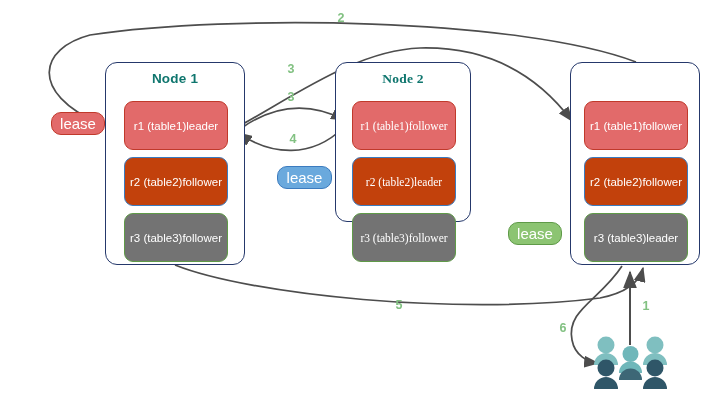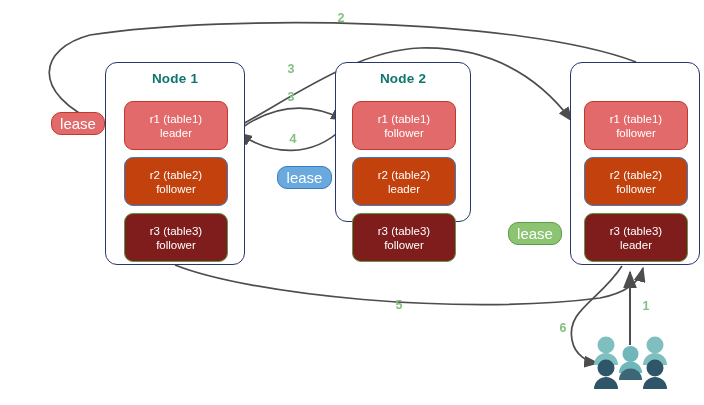--- a/index.html
+++ b/index.html
@@ -6,27 +6,27 @@
   body{width:704px;height:405px;position:relative;overflow:hidden;
        font-family:"Liberation Sans","DejaVu Sans",sans-serif;}
   #stage{position:absolute;left:0;top:0;width:704px;height:405px;}
   svg.layer{position:absolute;left:0;top:0;width:704px;height:405px;pointer-events:none;}
 
   .node-box{position:absolute;box-sizing:border-box;border:1.4px solid #25386b;
             border-radius:12px;background:#ffffff;}
   .node-title{position:absolute;left:0;right:0;top:8px;text-align:center;
               font-size:13.5px;font-weight:bold;color:#0f766e;letter-spacing:.2px;}
   .replica{position:absolute;box-sizing:border-box;border-radius:9px;
-           display:flex;flex-direction:column;align-items:center;justify-content:center;
+           display:flex;flex-direction:row;align-items:center;justify-content:center;
            color:#ffffff;font-size:11.5px;line-height:14px;text-align:center;}
   .replica .l1{display:block;}
   .replica .l2{display:block;}
   .rep-red{background:#e26a6a;border:1.6px solid #c0392b;}
   .rep-blue{background:#c2410c;border:1.6px solid #3b7bbf;}
-  .rep-green{background:#7f1d1d;border:1.6px solid #5f9a48;}
+  .rep-green{background:#737373;border:1.6px solid #5f9a48;}
 
   .lease{position:absolute;box-sizing:border-box;border-radius:10px;
          display:flex;align-items:center;justify-content:center;
          color:#ffffff;font-size:15px;text-align:right;}
   .lease-red{background:#e26a6a;border:1.6px solid #c0392b;}
   .lease-blue{background:#6aa9dd;border:1.6px solid #3b7bbf;}
   .lease-green{background:#8cc472;border:1.6px solid #5f9a48;}
 
   .step-label{position:absolute;color:#82c182;font-size:12.5px;font-weight:bold;
               text-align:center;width:20px;}
@@ -68,21 +68,21 @@
     <div class="replica rep-blue" style="left:18px;top:94px;width:104px;height:49px;">
       <span class="l1">r2 (table2)</span>
       <span class="l2">follower</span>
     </div>
     <div class="replica rep-green" style="left:18px;top:150px;width:104px;height:49px;">
       <span class="l1">r3 (table3)</span>
       <span class="l2">follower</span>
     </div>
   </div>
 
-  <div class="node-box" style="left:335px;top:62px;width:136px;height:160px;">
+  <div class="node-box" style="left:335px;top:62px;width:136px;height:160px;font-family:Liberation Serif, serif;">
     <div class="node-title">Node 2</div>
     <div class="replica rep-red" style="left:16px;top:38px;width:104px;height:49px;">
       <span class="l1">r1 (table1)</span>
       <span class="l2">follower</span>
     </div>
     <div class="replica rep-blue" style="left:16px;top:94px;width:104px;height:49px;">
       <span class="l1">r2 (table2)</span>
       <span class="l2">leader</span>
     </div>
     <div class="replica rep-green" style="left:16px;top:150px;width:104px;height:49px;">

